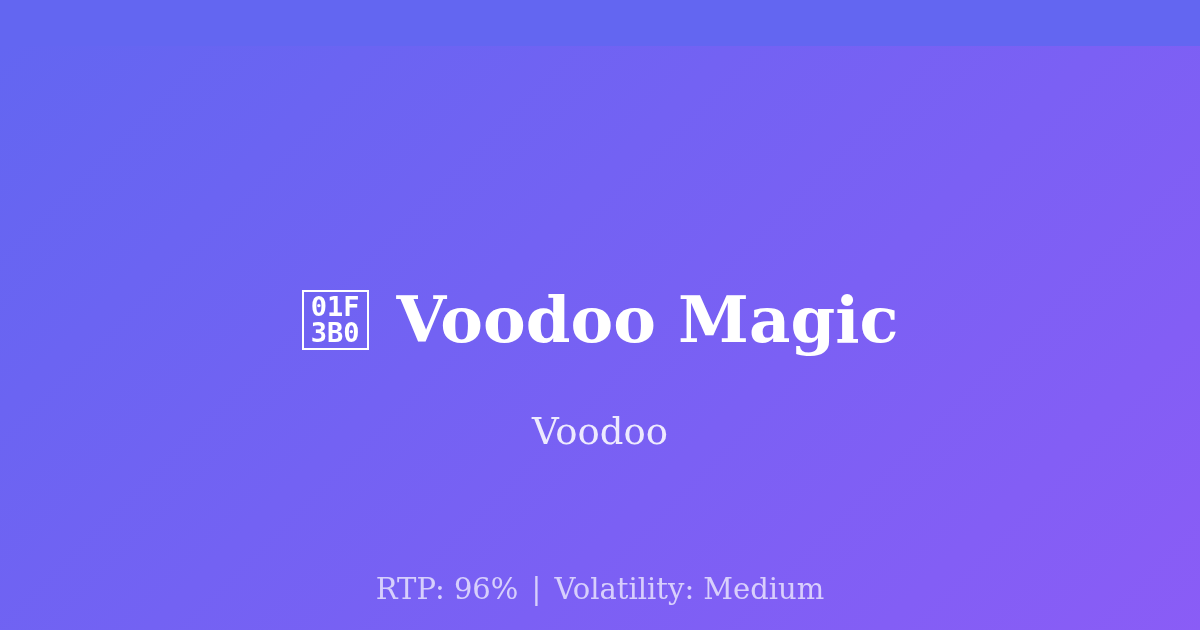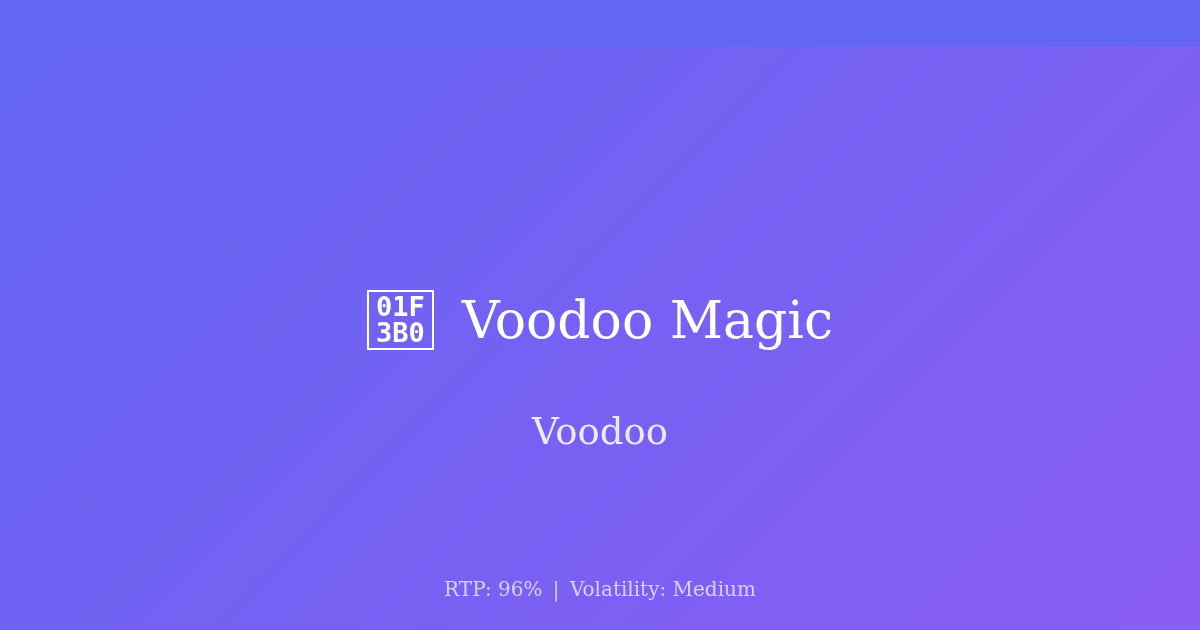--- a/index.html
+++ b/index.html
@@ -63,22 +63,22 @@
     font-size: 27px;
     line-height: 26px;
     font-weight: 700;
     letter-spacing: 0px;
     color: #FFFFFF;
     -webkit-font-smoothing: none;
   }
 
   .game-title {
     font-family: "DejaVu Serif", "Liberation Serif", serif;
-    font-weight: 400;
-    font-size: 52px;
+    font-weight: 700;
+    font-size: 64px;
     line-height: 80px;
     color: #FFFFFF;
     letter-spacing: 0px;
   }
 
   
   .provider {
     position: absolute;
     left: 0;
     right: 0;
@@ -93,21 +93,21 @@
 
   
   .stats {
     position: absolute;
     left: 0;
     right: 0;
     top: 528px;
     text-align: center;
     font-family: "DejaVu Serif", "Liberation Serif", serif;
     font-weight: 400;
-    font-size: 20px;
+    font-size: 29px;
     line-height: 30px;
     color: rgba(255, 255, 255, 0.70);
   }
 
   .stats .sep {
     padding: 0 4px;
   }
 </style>
 </head>
 <body>

